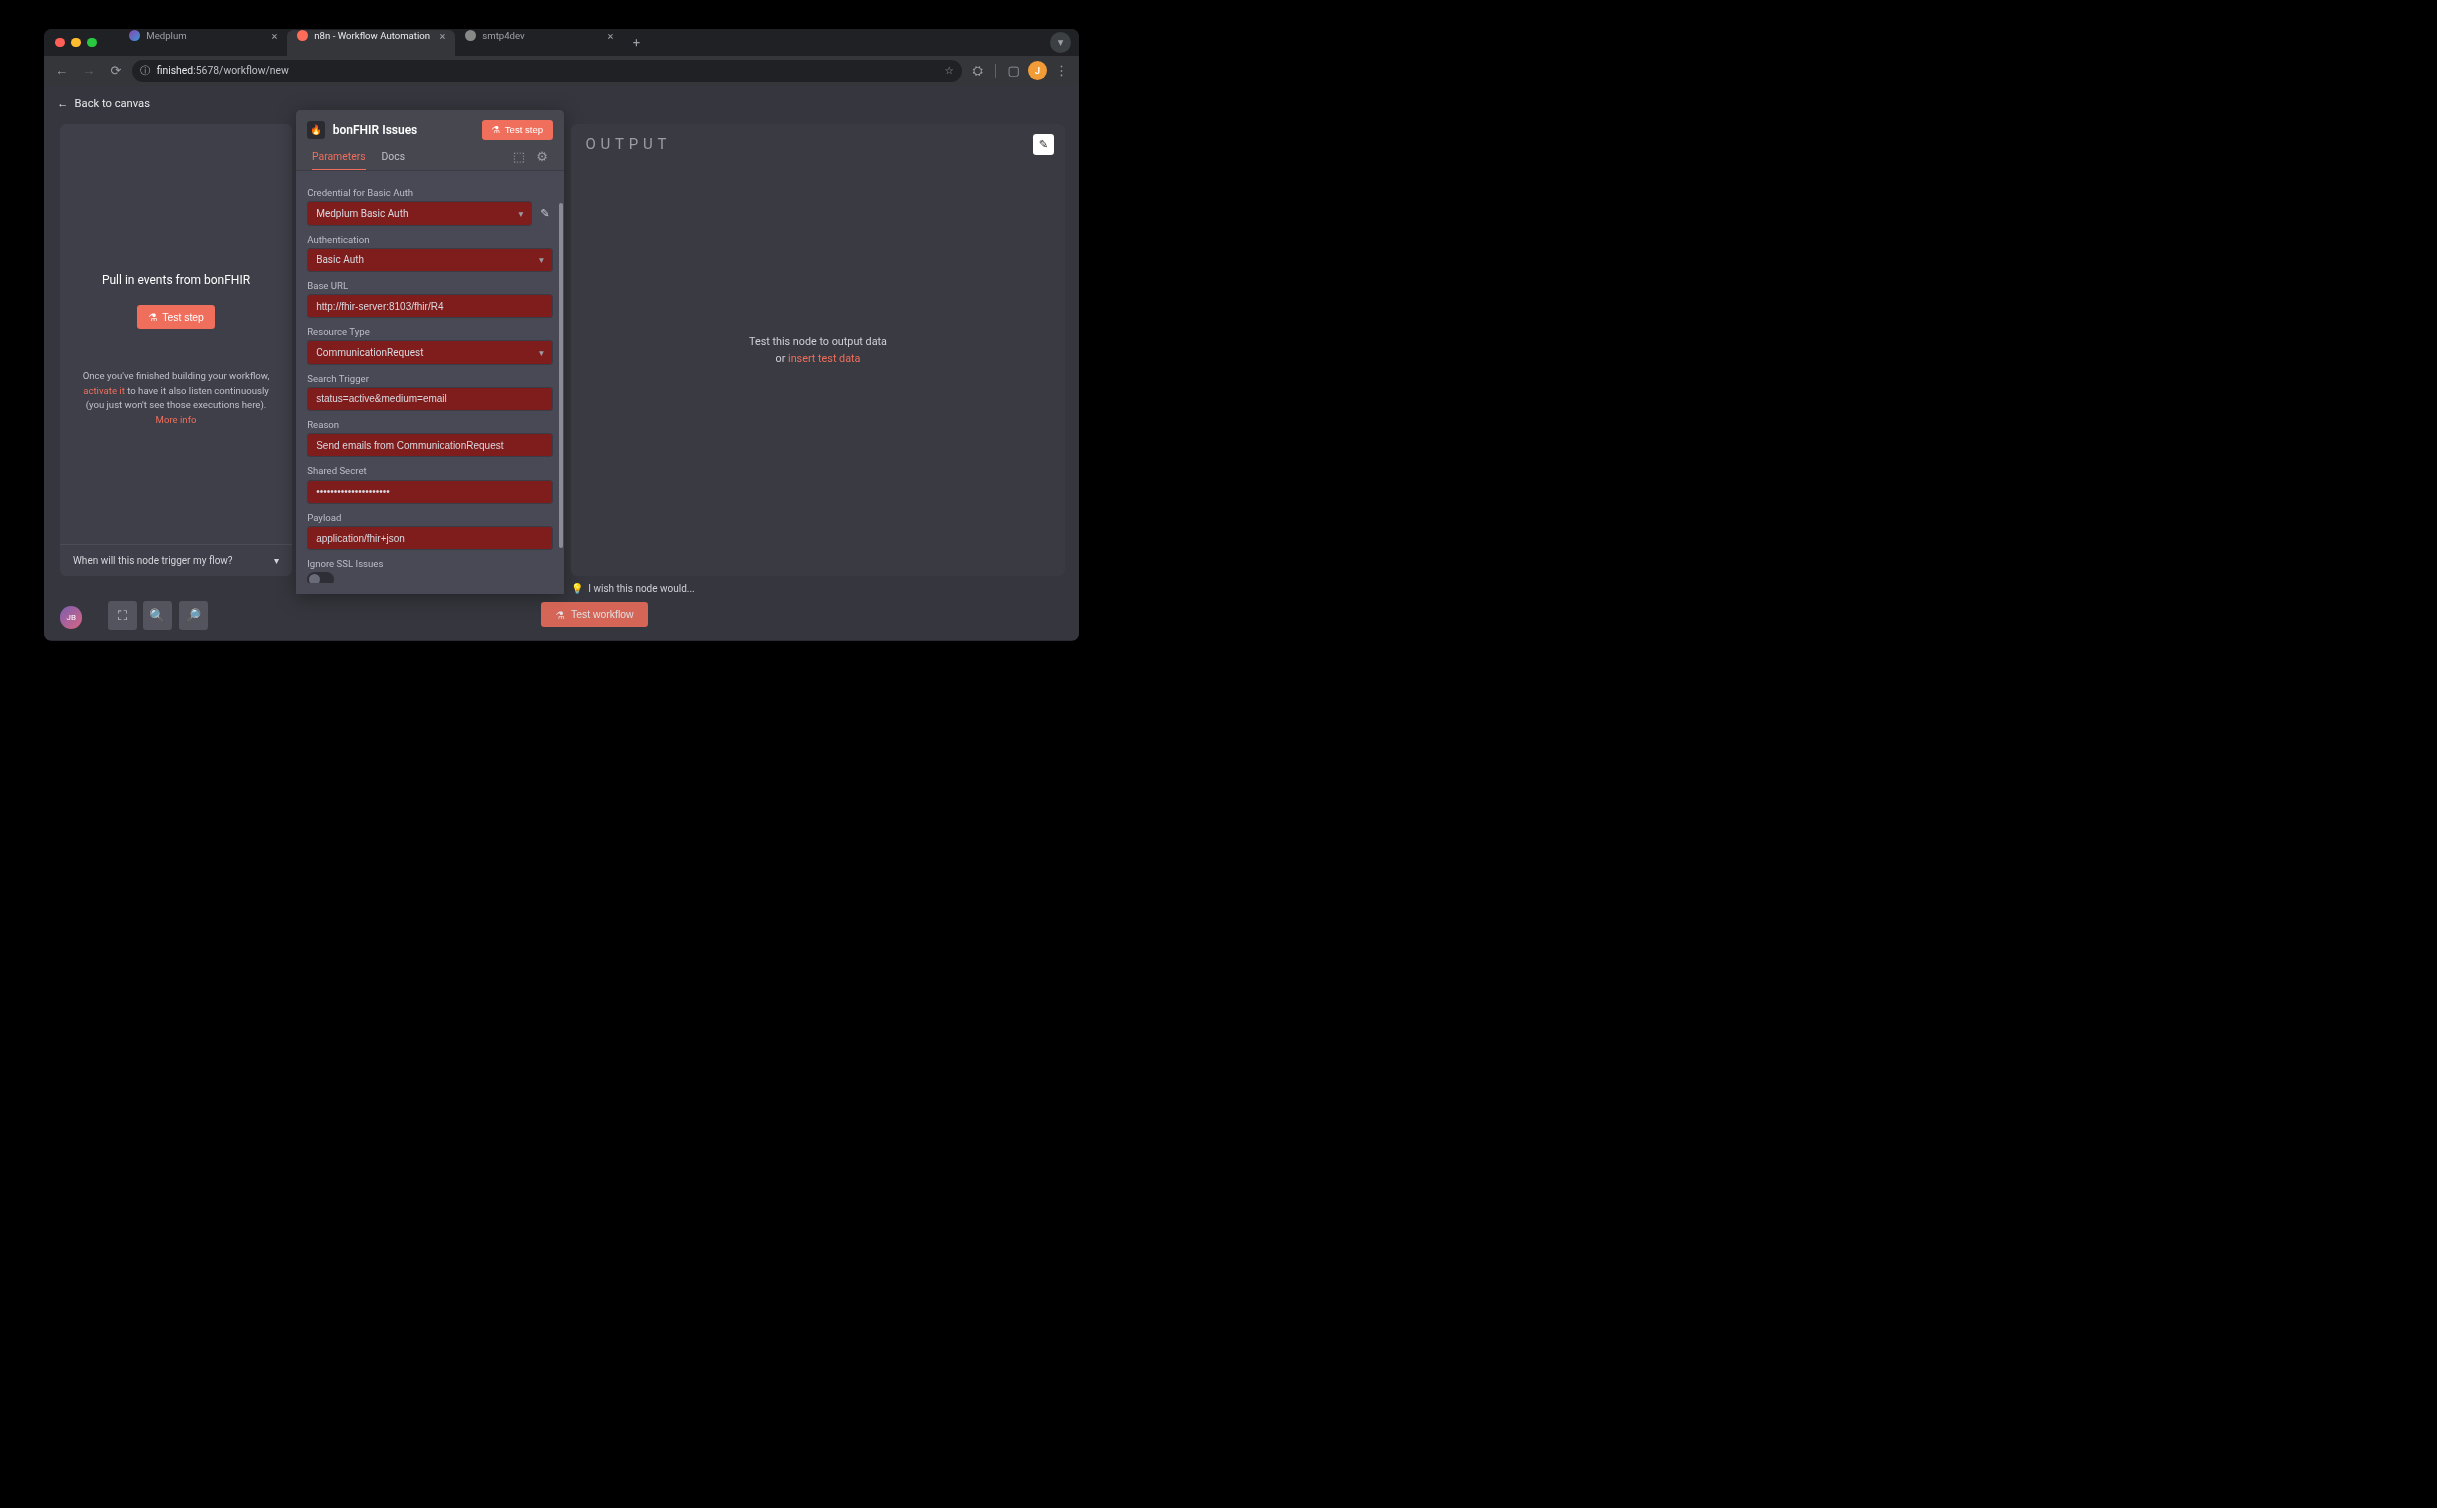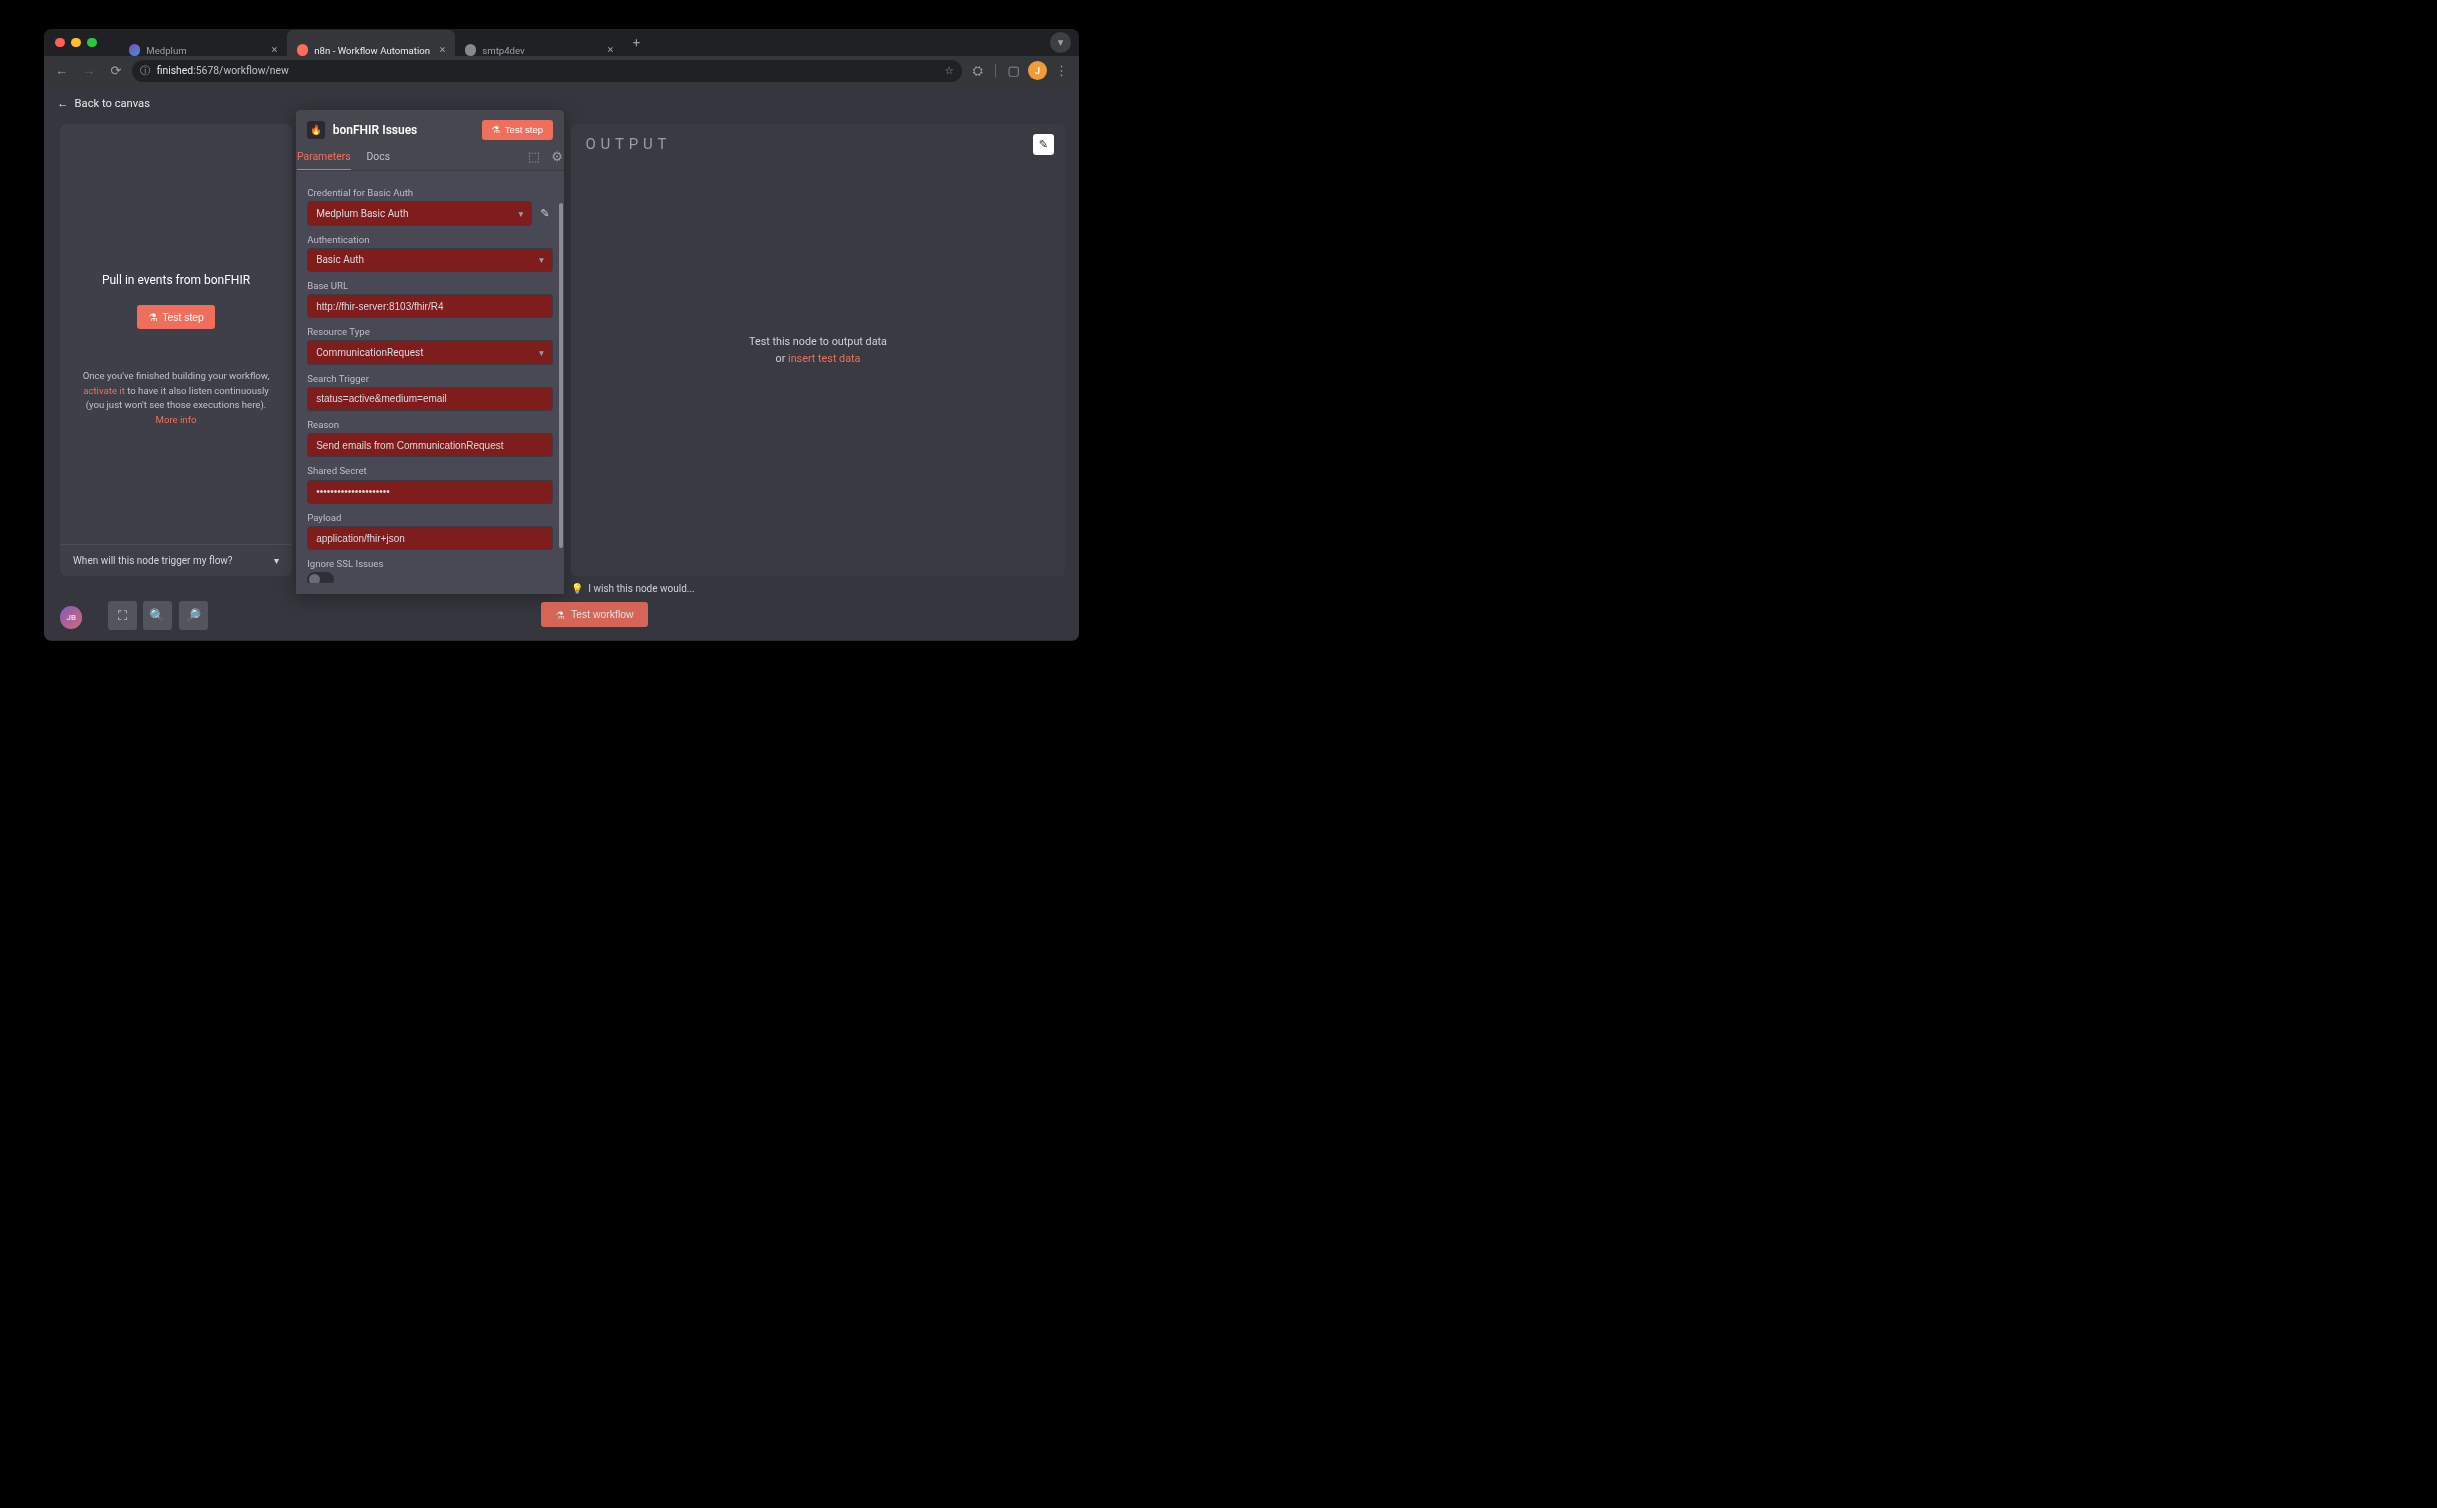--- a/index.html
+++ b/index.html
@@ -43,21 +43,21 @@
   .tl-yellow { background: #febc2e; }
   .tl-green { background: #28c840; }
   .tabs {
     display: flex;
     align-items: center;
     height: 100%;
     margin-left: 16px;
   }
   .tab {
     display: flex;
-    align-items: flex-end;
+    align-items: flex-start;
     height: 26px;
     padding: 0 9.6px;
     color: #9aa0a6;
     font-size: 9.6px;
     gap: 6.4px;
     border-radius: 6.4px 6.4px 0 0;
     width: 168px;
     position: relative;
   }
   .tab.active {
@@ -173,21 +173,21 @@
     padding: 9.6px 11.2px 3.2px 11.2px;
     background:#46474f;
   }
   .config-title { display:flex; align-items:center; gap:8px; font-size:12px; font-weight:600; color:#fff;}
   .node-icon { width:17.6px;height:17.6px;border-radius:3.2px;background:#2a2b31;display:flex;align-items:center;justify-content:center;color:#f06e5c;font-size:9.6px;}
   .test-step {
     background:#f06e5c;color:#fff;border:none;border-radius:3.2px;
     padding:4.8px 9.6px;font-size:9.6px;display:flex;align-items:center;gap:4.8px;cursor:pointer;
   }
   .config-tabs {
-    display:flex; align-items:center; padding: 0 1px; gap:16px;
+    display:flex; align-items:center; padding: 0 16px; gap:16px;
     border-bottom: 0.8px solid #3a3b44;
     background:#46474f;
   }
   .cfg-tab { font-size:10.4px; color:#bfc0c9; padding:6.4px 0; cursor:pointer;}
   .cfg-tab.active { color:#f06e5c; border-bottom:1.6px solid #f06e5c;}
   .cfg-tab-icons { margin-left:auto; display:flex; gap:11.2px; color:#9a9ba5;}
   .cfg-body {
     padding: 8px 11.2px 11.2px 11.2px;
     overflow-y:auto;
     height: calc(100% - 72px);

